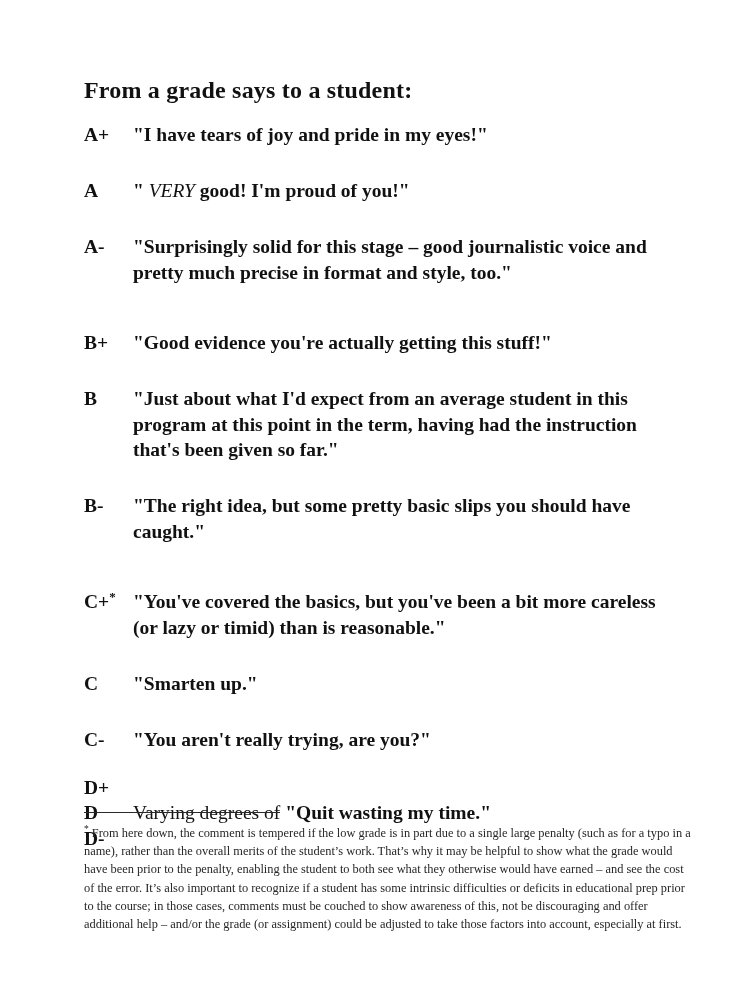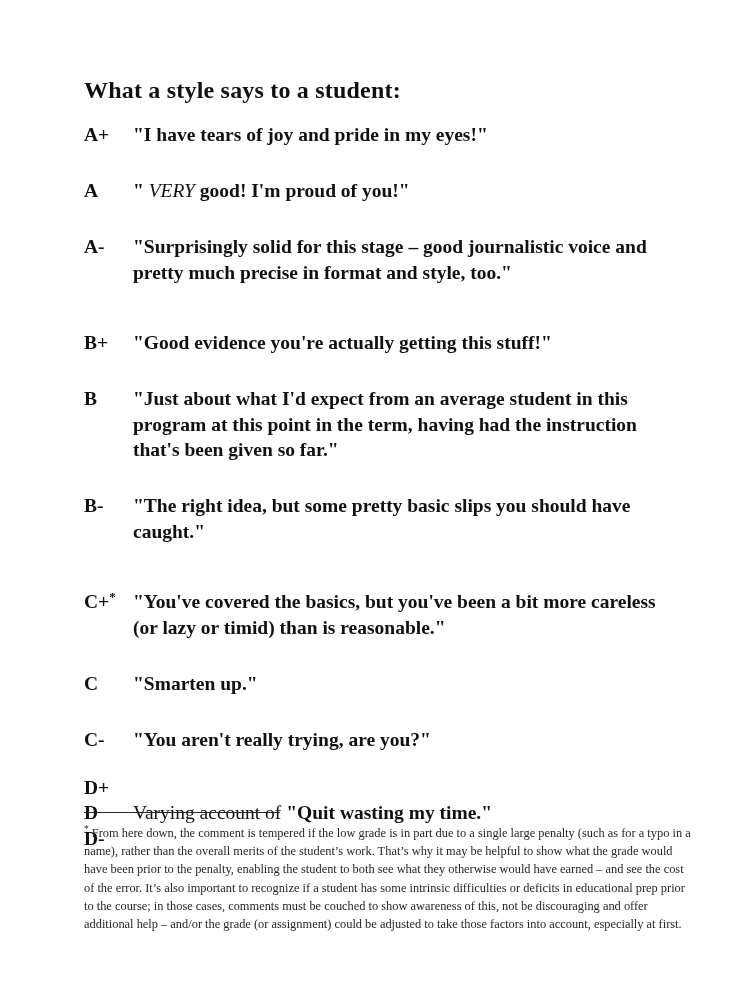--- a/index.html
+++ b/index.html
@@ -109,21 +109,21 @@
     font-size: 9.5px;
     vertical-align: super;
     line-height: 0;
   }
 </style>
 </head>
 <body>
 
 <div class="page">
 
-  <h1 class="title">What a style says to a student:</h1>
+  <h1 class="title">From a grade says to a student:</h1>
 
   <div class="grade-list">
 
     <div class="grade-row">
       <span class="grade-label">A+</span>
       <span class="grade-text">"I have tears of joy and pride in my eyes!"</span>
     </div>
     <div class="gap-md"></div>
 
     <div class="grade-row">
@@ -173,21 +173,21 @@
       <span class="grade-text">"You aren't really trying, are you?"</span>
     </div>
     <div class="gap-sm"></div>
 
     <div class="dgroup">
       <div class="dlabels">
         <div>D+</div>
         <div>D</div>
         <div>D-</div>
       </div>
-      <div class="dtext"><span>Varying account of </span><span class="q">"Quit wasting my time."</span></div>
+      <div class="dtext"><span>Varying degrees of </span><span class="q">"Quit wasting my time."</span></div>
     </div>
 
   </div>
 
   <div class="footnote-rule"></div>
 
   <div class="footnote"><span class="fstar">*</span><span> From here down, the comment is tempered if the low grade is in part due to a single large penalty (such as for a typo in a name), rather than the overall merits of the student’s work. That’s why it may be helpful to show what the grade would have been prior to the penalty, enabling the student to both see what they otherwise would have earned – and see the cost of the error. It’s also important to recognize if a student has some intrinsic difficulties or deficits in educational prep prior to the course; in those cases, comments must be couched to show awareness of this, not be discouraging and offer additional help – and/or the grade (or assignment) could be adjusted to take those factors into account, especially at first.</span></div>
 
 </div>
 

